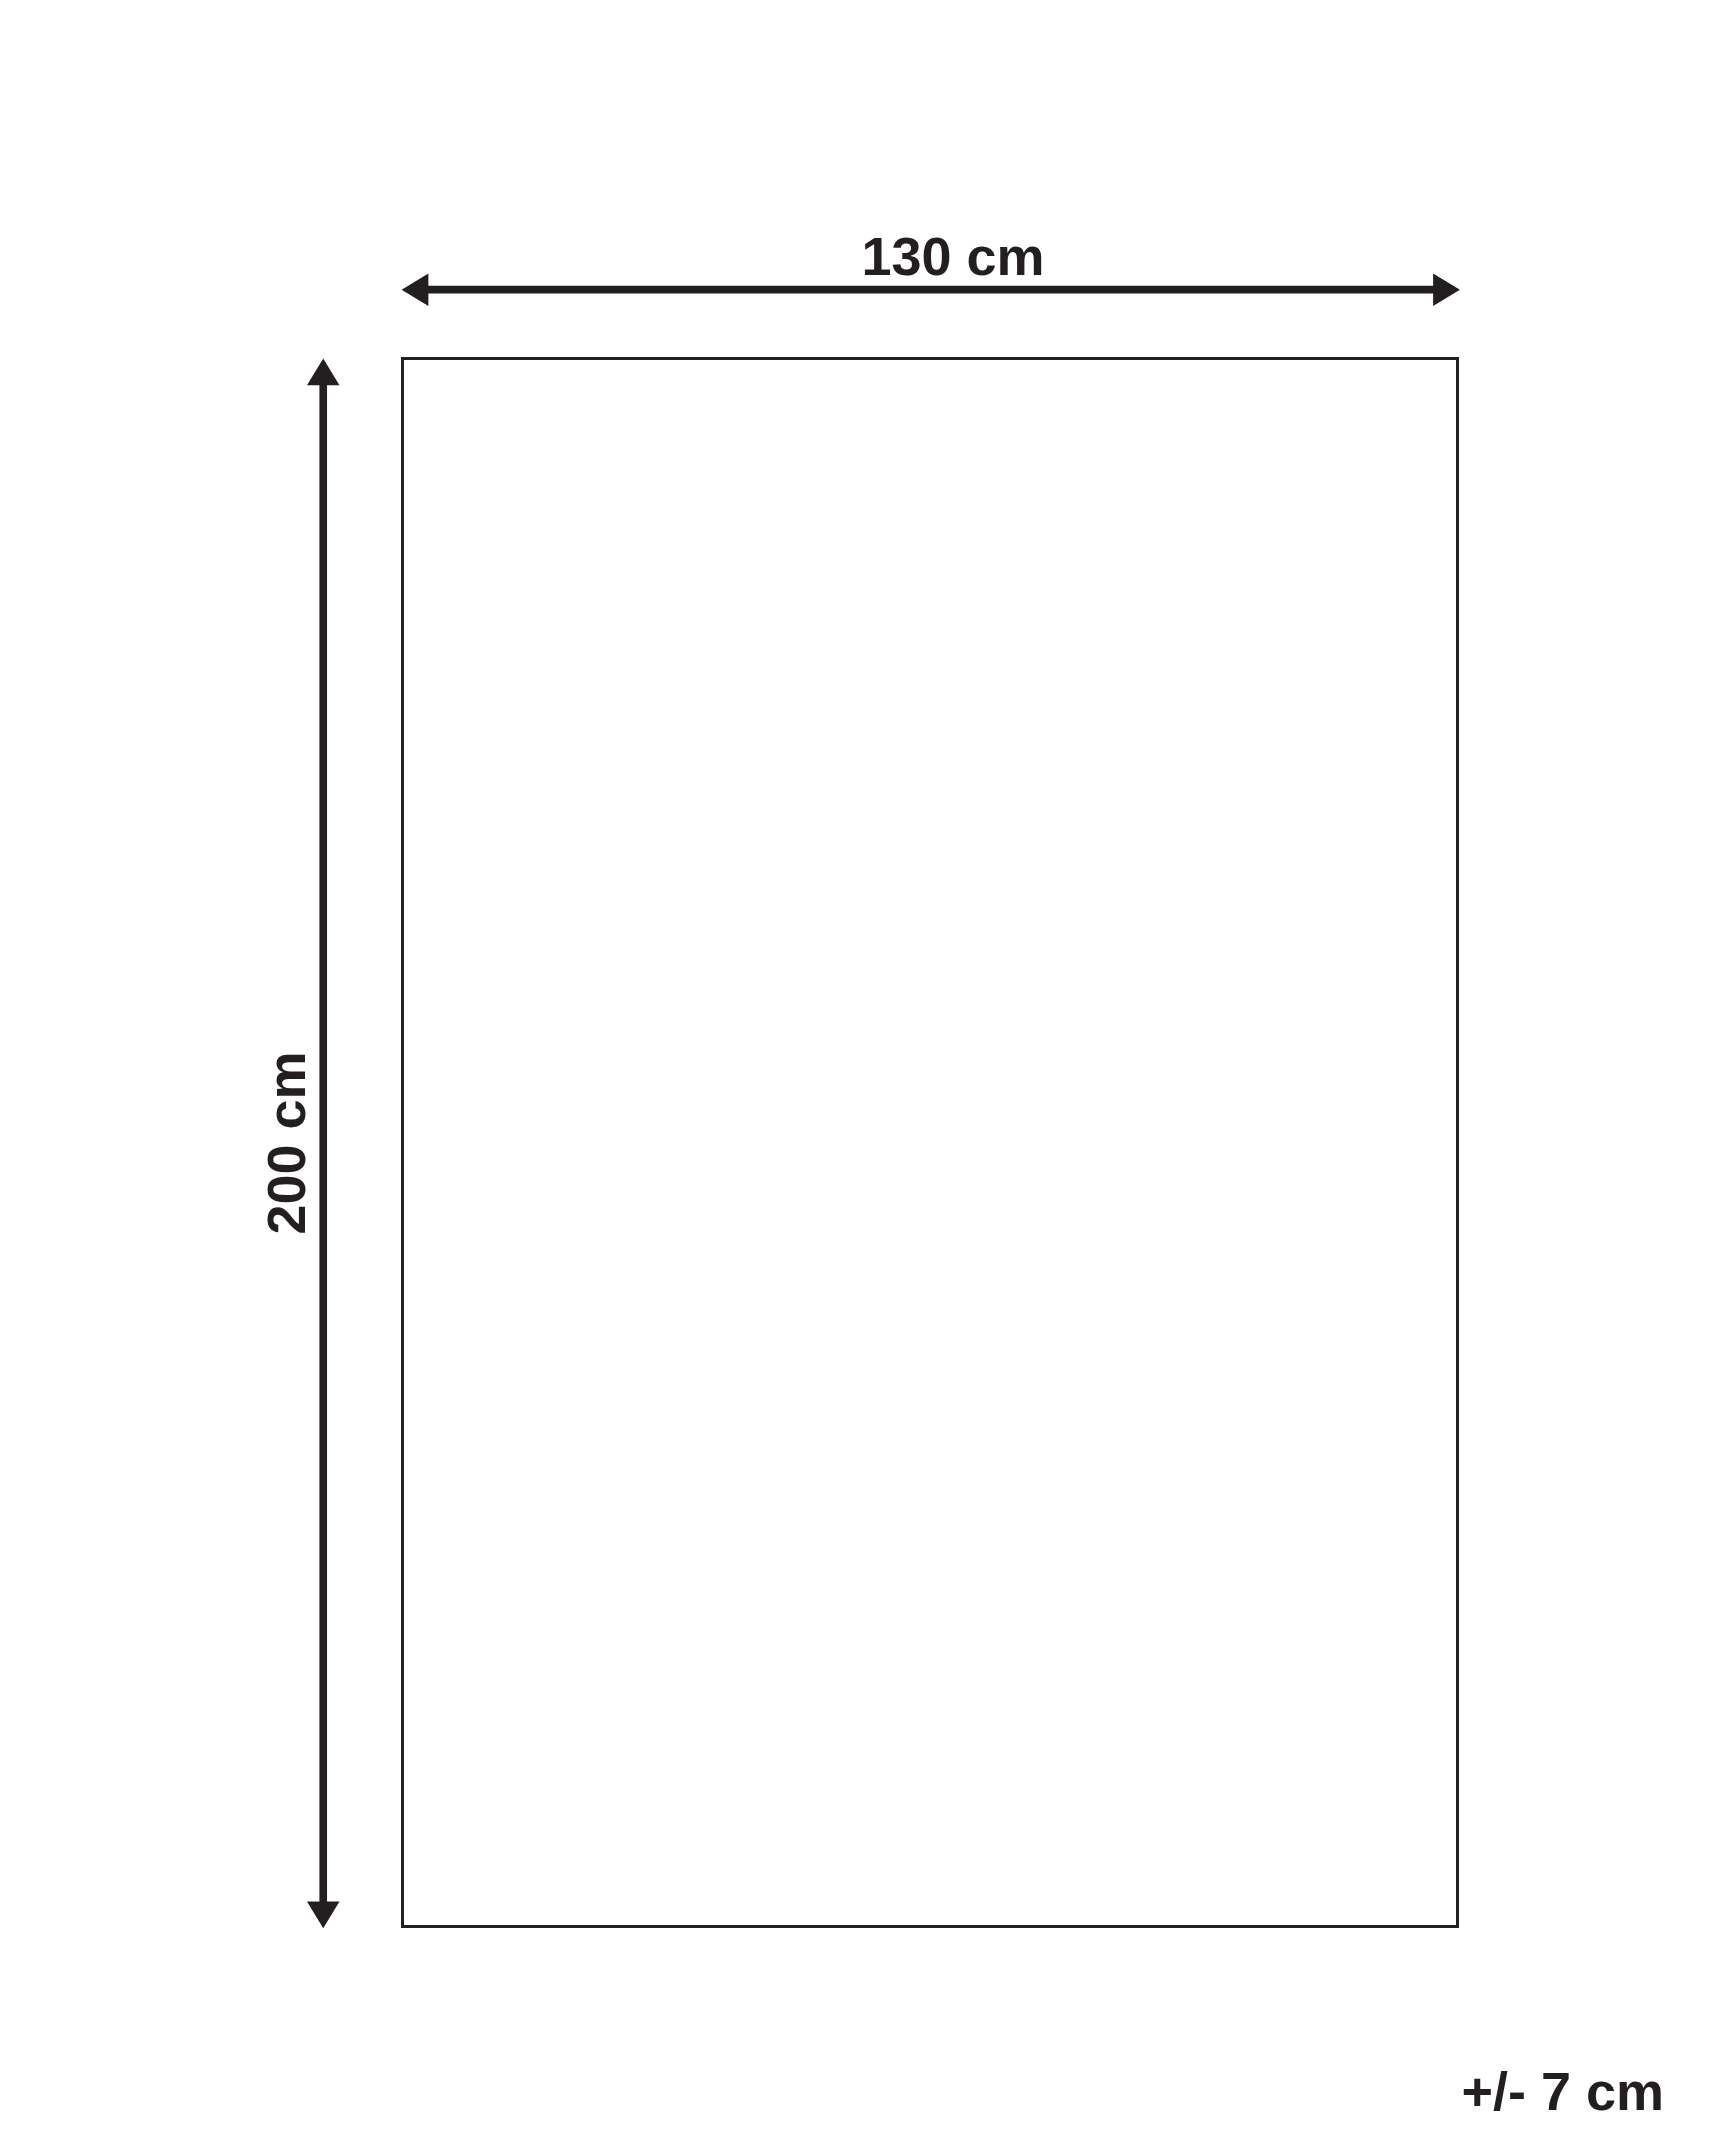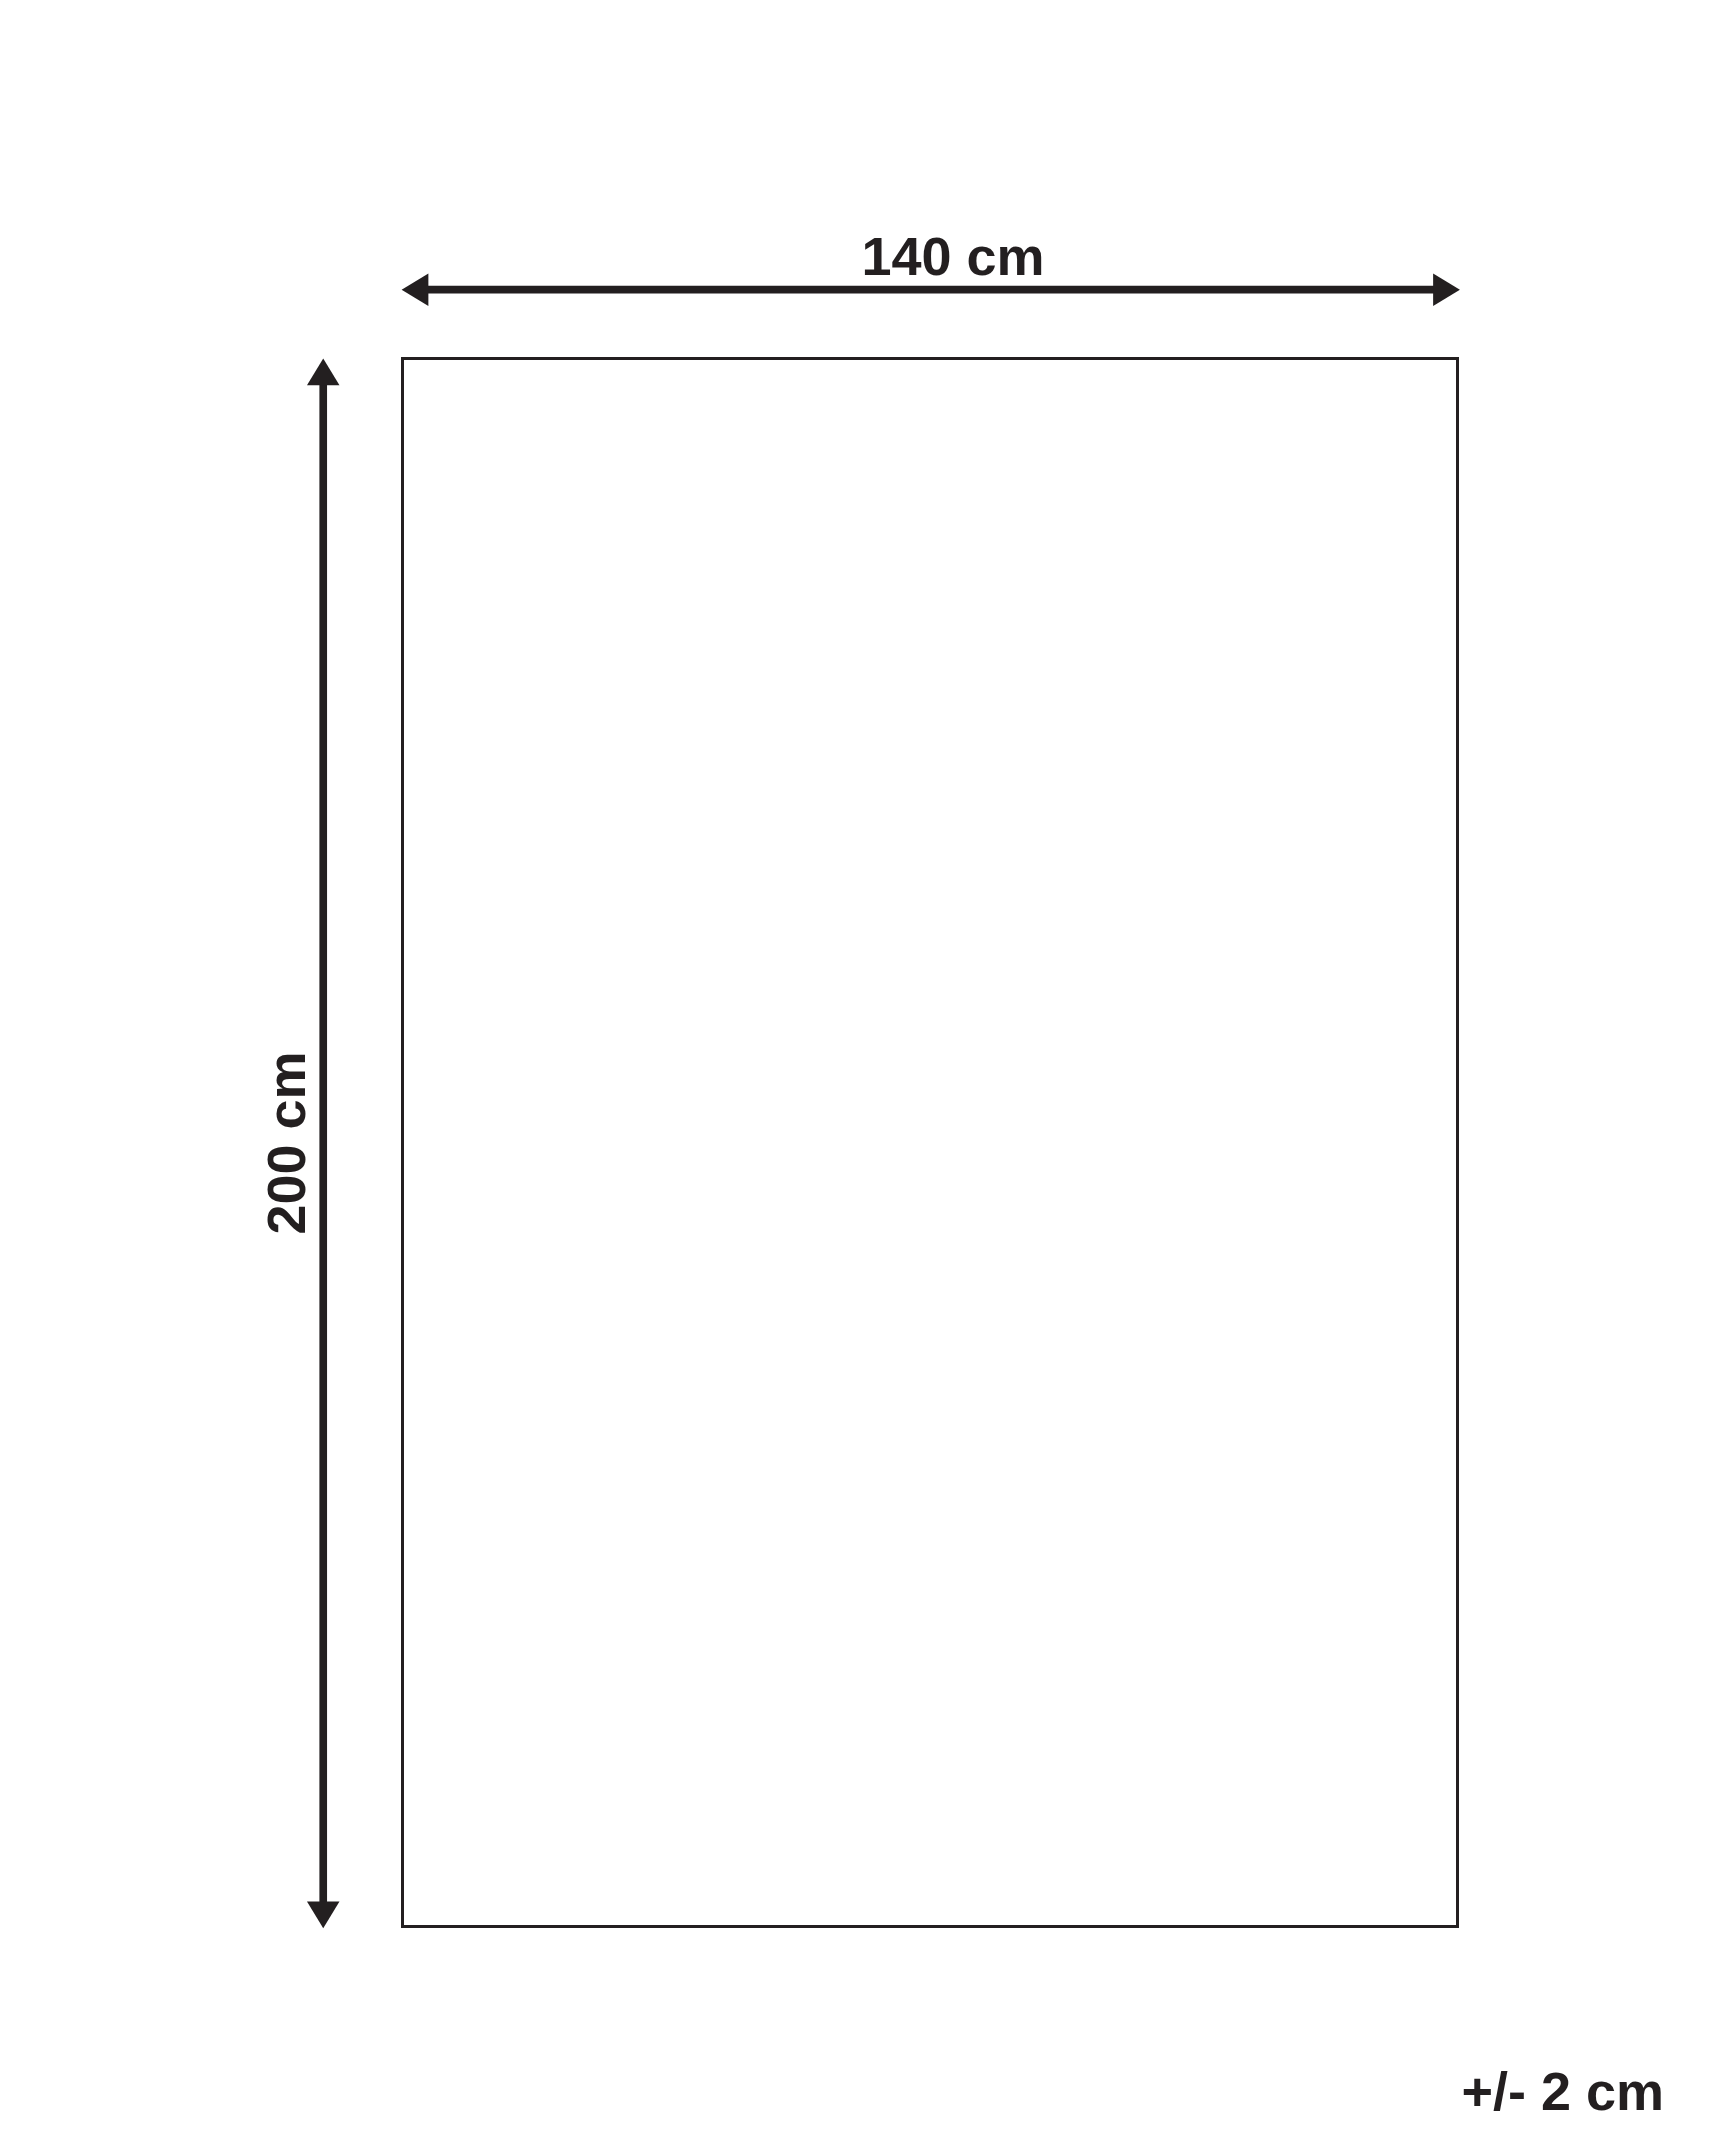--- a/index.html
+++ b/index.html
@@ -76,20 +76,20 @@
       <polygon points="1527,303 1499,286 1499,320" fill="#231f20"></polygon>
     </g>
 
     <g>
       <line x1="338" y1="399" x2="338" y2="1993" stroke-width="8" stroke="#231f20"></line>
       <polygon points="338,375 321,403 355,403" fill="#231f20"></polygon>
       <polygon points="338,2017 321,1989 355,1989" fill="#231f20"></polygon>
     </g>
   </svg>
 
-  <div class="dim-label width-label">140 cm</div>
+  <div class="dim-label width-label">130 cm</div>
 
   <div class="dim-label height-label">200 cm</div>
 
-  <div class="dim-label tolerance-label">+/- 2 cm</div>
+  <div class="dim-label tolerance-label">+/- 7 cm</div>
 
 </div>
 
 
 </body></html>

